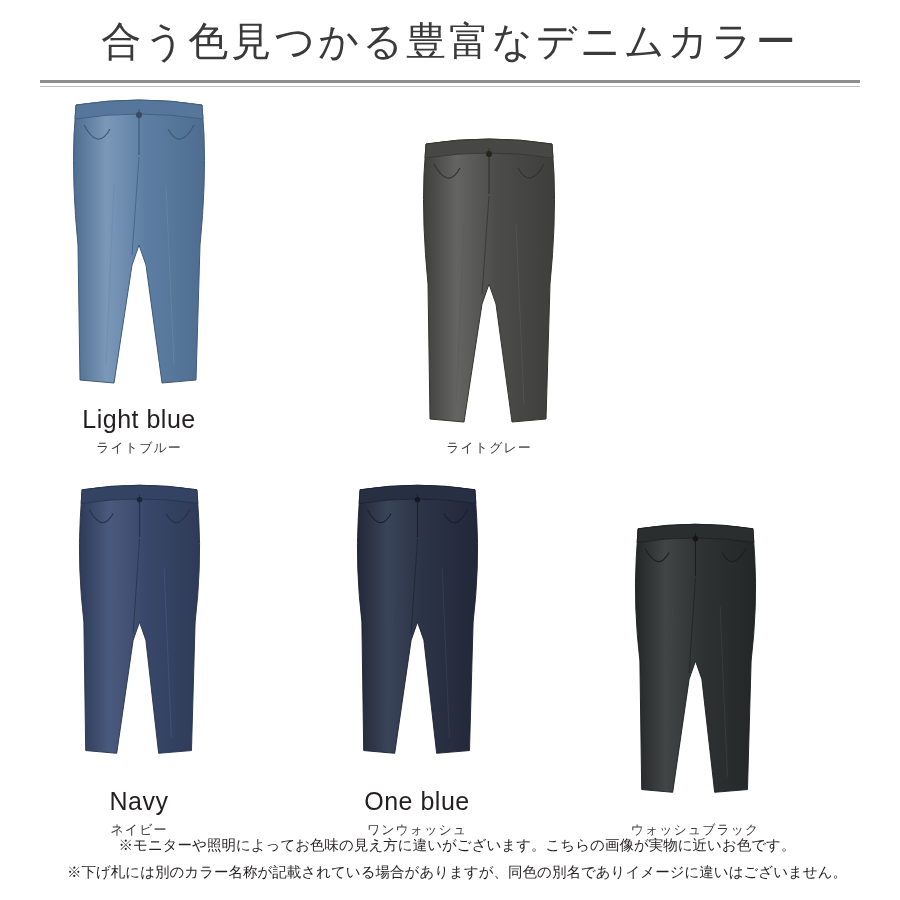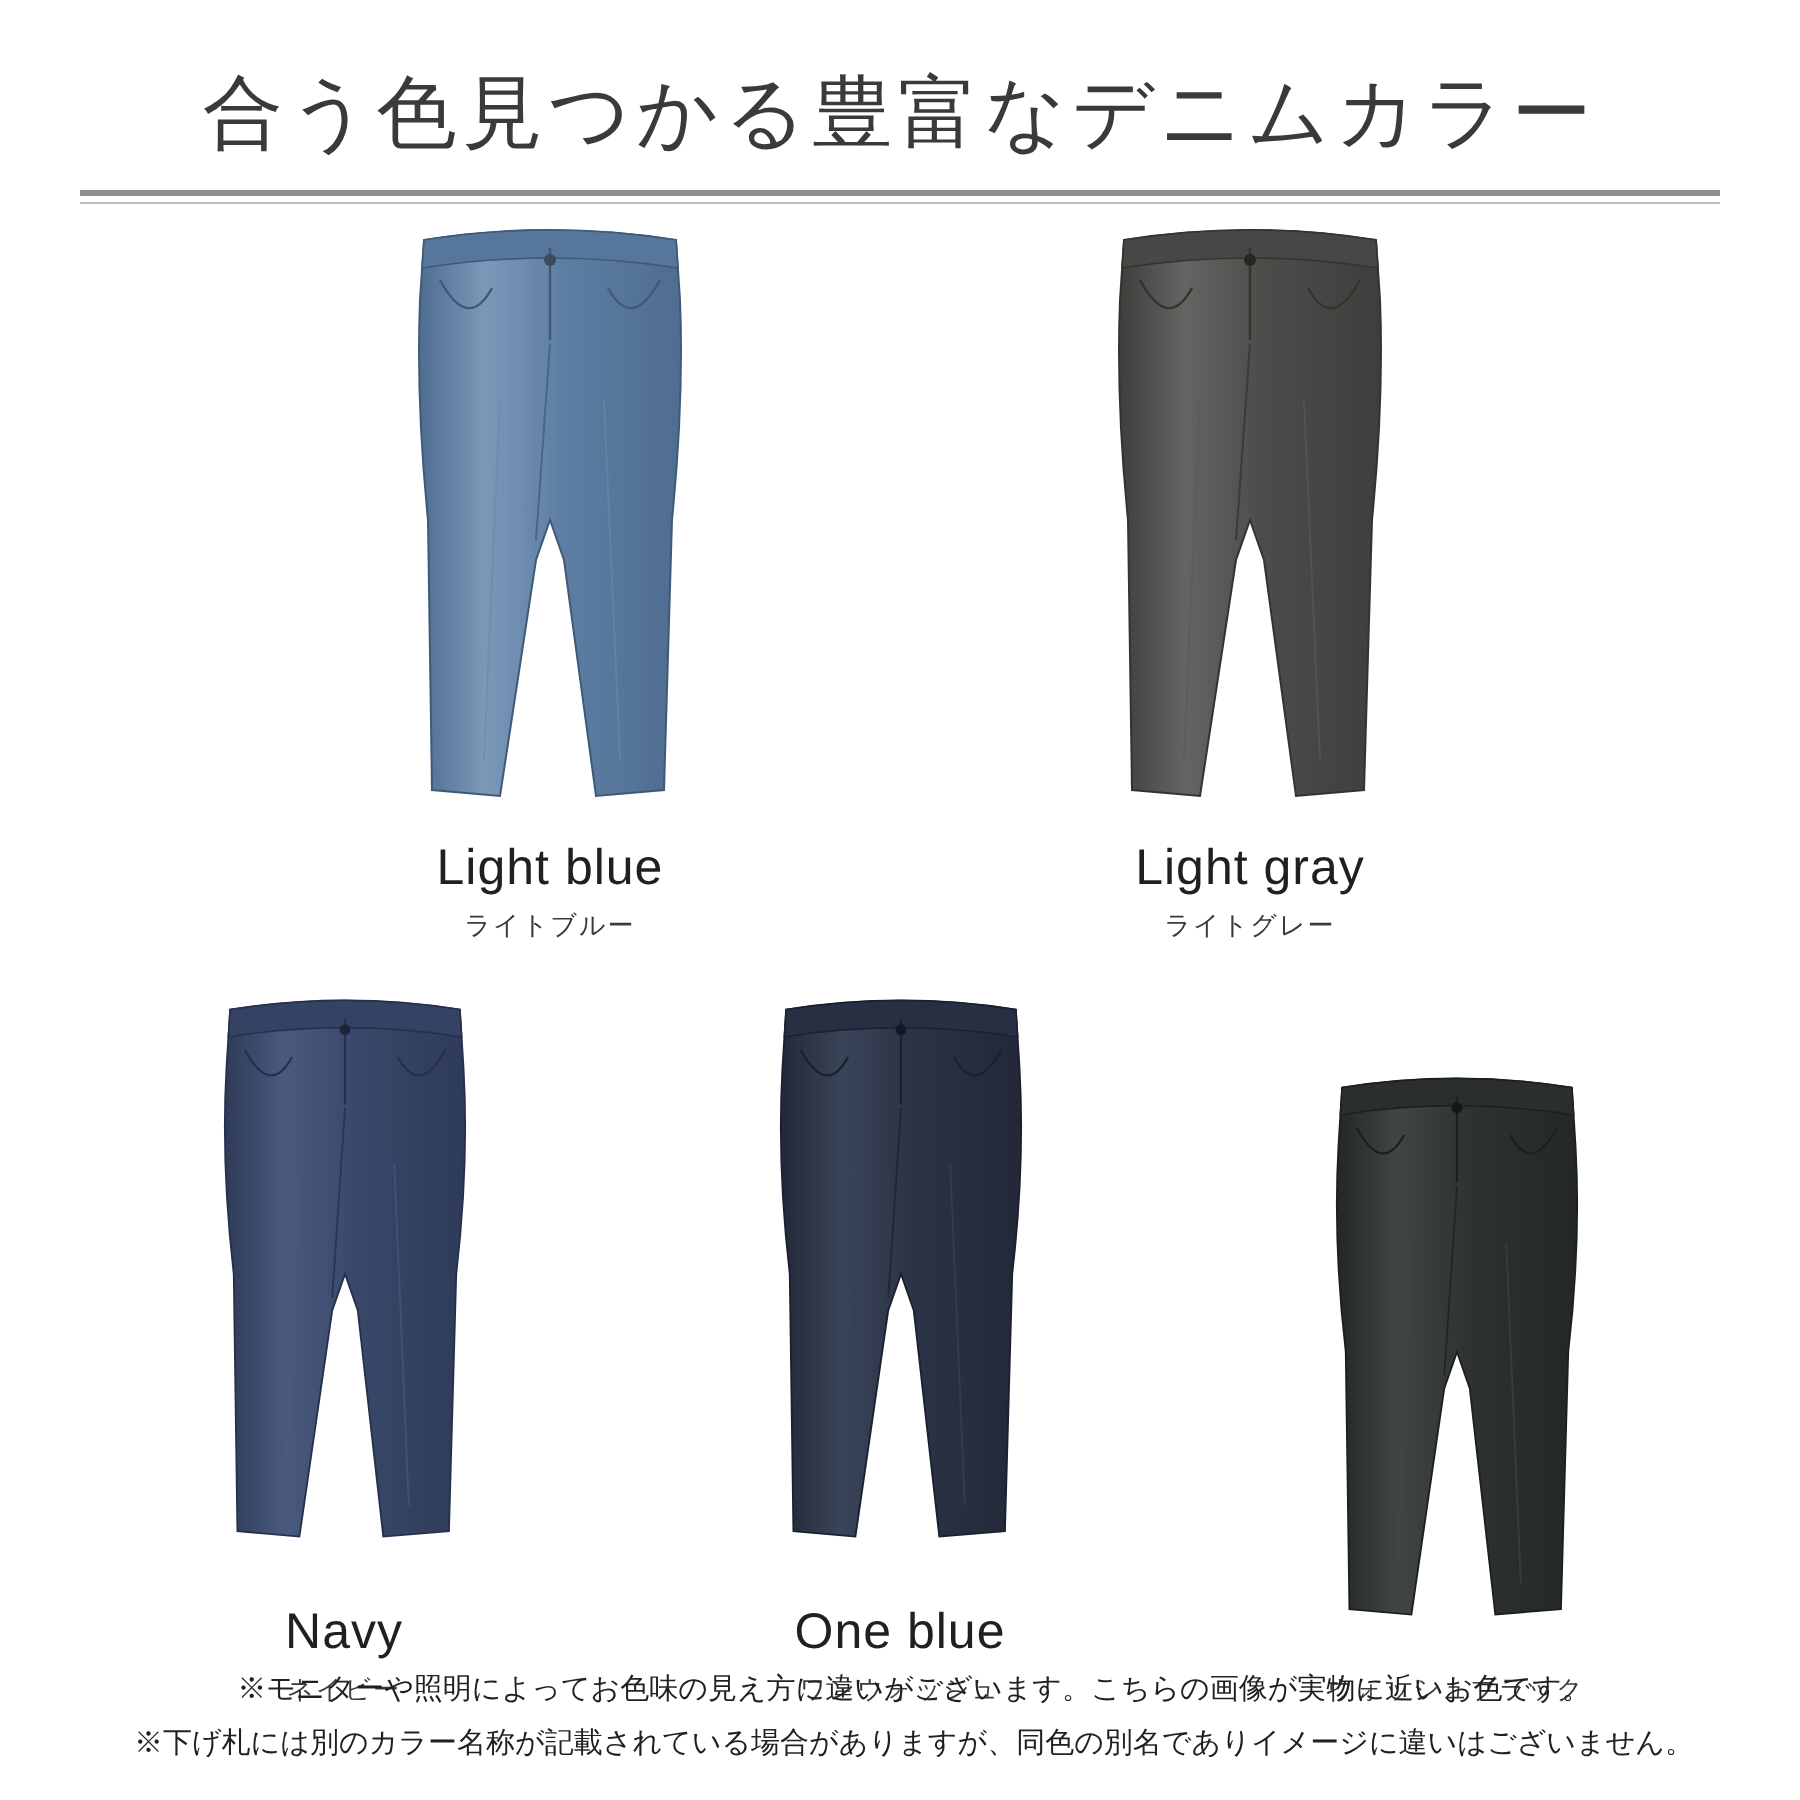--- a/index.html
+++ b/index.html
@@ -12,21 +12,21 @@
     width: 900px;
     height: 900px;
     font-family: "Liberation Sans", sans-serif;
     color: #231f20;
     position: relative;
     overflow: hidden;
   }
 
   
   .header {
-    padding-top: 33px;
+    padding-top: 18px;
     text-align: center;
   }
   .header-title {
     font-family: "Liberation Serif", serif;
     font-size: 40px;
     letter-spacing: 3px;
     color: #3a3a3a;
     font-weight: 400;
     line-height: 1.2;
     white-space: nowrap;
@@ -51,22 +51,22 @@
     font-family: "Liberation Serif", serif;
     font-size: 17px;
     font-weight: 700;
     letter-spacing: 1px;
     color: #3a3a3a;
   }
 
   
   .row {
     display: flex;
-    justify-content: center;
     align-items: flex-end;
+    margin-left: 24px;
   }
   .row-top {
     margin-top: 8px;
     gap: 120px;
   }
   .row-bottom {
     margin-top: 10px;
     gap: 48px;
   }
   .swatch {
@@ -176,21 +176,20 @@
         <path d="M22,10 Q85,0 148,10 L149,24 Q85,14 21,24 Z" fill="#474745" stroke="#34342f" stroke-width="0.8"></path>
         <line x1="85" y1="14" x2="85" y2="60" stroke="#34342f" stroke-width="1.2"></line>
         <circle cx="85" cy="20" r="3" fill="#26261f"></circle>
         <path d="M30,30 Q44,56 56,34" fill="none" stroke="#34342f" stroke-width="1.2"></path>
         <path d="M140,30 Q126,56 114,34" fill="none" stroke="#34342f" stroke-width="1.2"></path>
         <path d="M85,62 L78,160" fill="none" stroke="#3a3a37" stroke-width="1"></path>
         <path d="M60,90 L52,270" fill="none" stroke="#5a5a57" stroke-width="1" opacity="0.6"></path>
         <path d="M112,90 L120,270" fill="none" stroke="#5a5a57" stroke-width="1" opacity="0.6"></path>
       </svg>
     </div>
-    <div class="label-en">Light gray</div>
     <div class="label-jp">ライトグレー</div>
   </div>
 
 </div>
 
 <div class="row row-bottom">
 
   <div class="swatch">
     <div class="pant-area small">
       <svg class="pants" width="155" height="310" viewBox="0 0 170 310">

